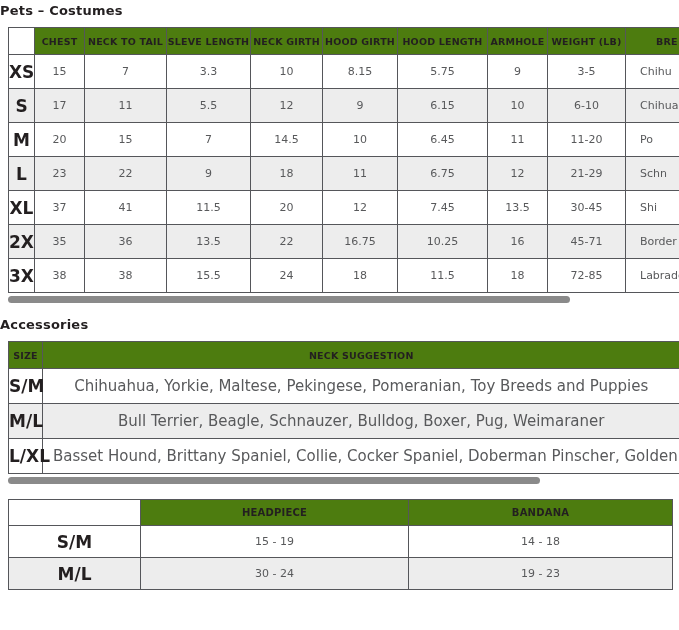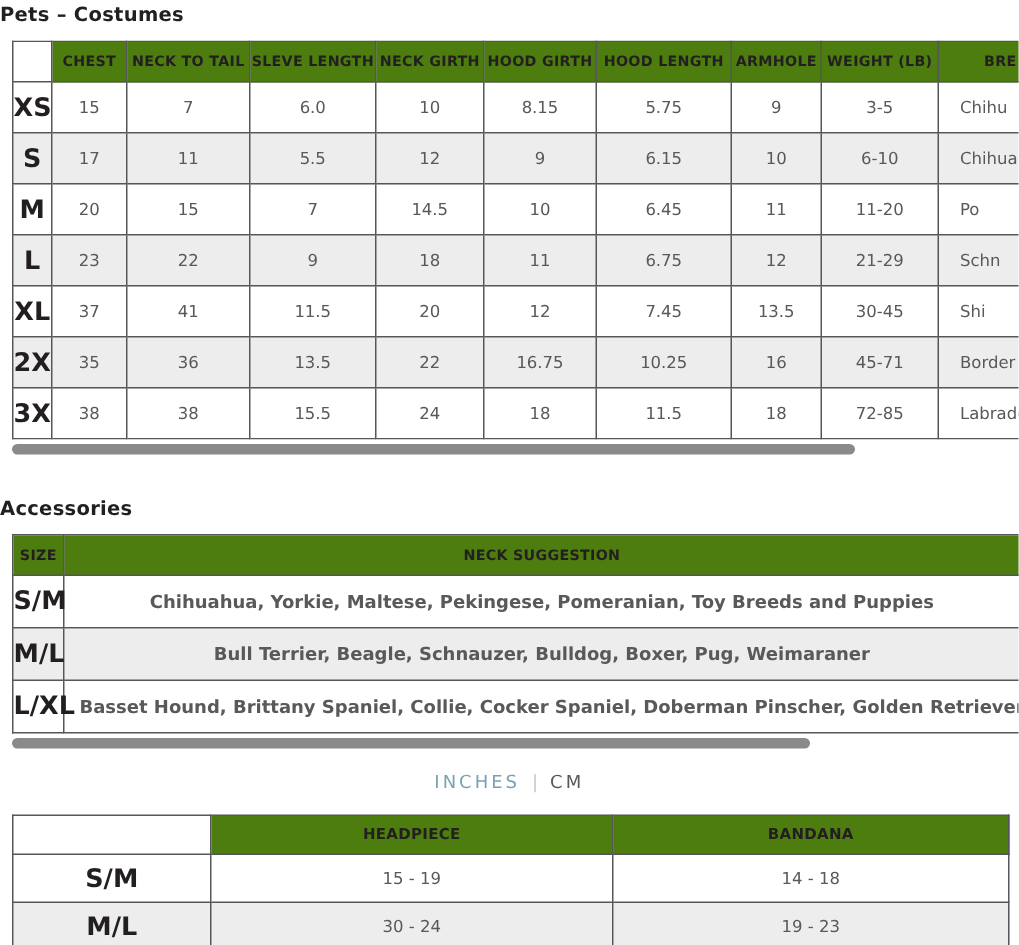--- a/index.html
+++ b/index.html
@@ -18,24 +18,24 @@
   .t1{width:760px;}
   .t1 tbody th,.t1 tbody td{height:33px;}
   .t1 .breed{text-align:left;padding-left:14px;}
   .t1 thead .breed{padding-left:30px;}
   
   .hscroll{height:7px;margin:3px 0 0 8px;}
   .hscroll .thumb{height:7px;border-radius:4px;background:#8A8A8A;}
   .thumb1{width:562px;}
   .thumb2{width:532px;}
   
-  .sec2{margin-top:26px;}
+  .sec2{margin-top:11px;}
   .t2{width:671px;margin-left:8px;}
   .t2 tbody th,.t2 tbody td{height:34px;}
-  .t2 tbody td{font-size:12px;white-space:nowrap;overflow:hidden;font-weight:bold;}
+  .t2 tbody td{font-size:15px;white-space:nowrap;overflow:hidden;}
   .t2 .cut-right{border-right:none;}
   .t2 td.clip-left{text-align:left;padding-left:10px;}
   
   .unit-row{margin-top:15px;text-align:center;font-size:12px;letter-spacing:2px;}
   .unit-row .sep{color:#C8C8C8;margin:0 8px;letter-spacing:0;}
   .unit-active{color:#7AA3B2;cursor:pointer;}
   .unit-inactive{color:#58595B;cursor:pointer;}
   
   .t3{width:664px;margin:15px 0 0 8px;}
   .t3 thead th{height:25px;font-size:10px;}
@@ -74,21 +74,21 @@
           <th>ARMHOLE</th>
           <th>WEIGHT (LB)</th>
           <th class="breed">BRE</th>
         </tr>
       </thead>
       <tbody>
         <tr>
           <th>XS</th>
           <td>15</td>
           <td>7</td>
-          <td>6.0</td>
+          <td>3.3</td>
           <td>10</td>
           <td>8.15</td>
           <td>5.75</td>
           <td>9</td>
           <td>3-5</td>
           <td class="breed">Chihu</td>
         </tr>
         <tr>
           <th>S</th>
           <td>17</td>
@@ -194,23 +194,20 @@
           <th>L/XL</th>
           <td class="cut-right clip-left">Basset Hound, Brittany Spaniel, Collie, Cocker Spaniel, Doberman Pinscher, Golden Retriever, Labrador Retriever, Pitbull, Sib</td>
         </tr>
       </tbody>
     </table>
     <div class="hscroll">
       <div class="thumb thumb2"></div>
     </div>
   </div>
 
-  <div class="unit-row">
-    <span class="unit-active">INCHES</span><span class="sep">|</span><span class="unit-inactive">CM</span>
-  </div>
 
   <table class="t3">
     <colgroup>
         <col style="width:132px">
         <col style="width:268px">
         <col style="width:264px">
       </colgroup>
     <thead>
       <tr>
         <th class="blank"></th>

